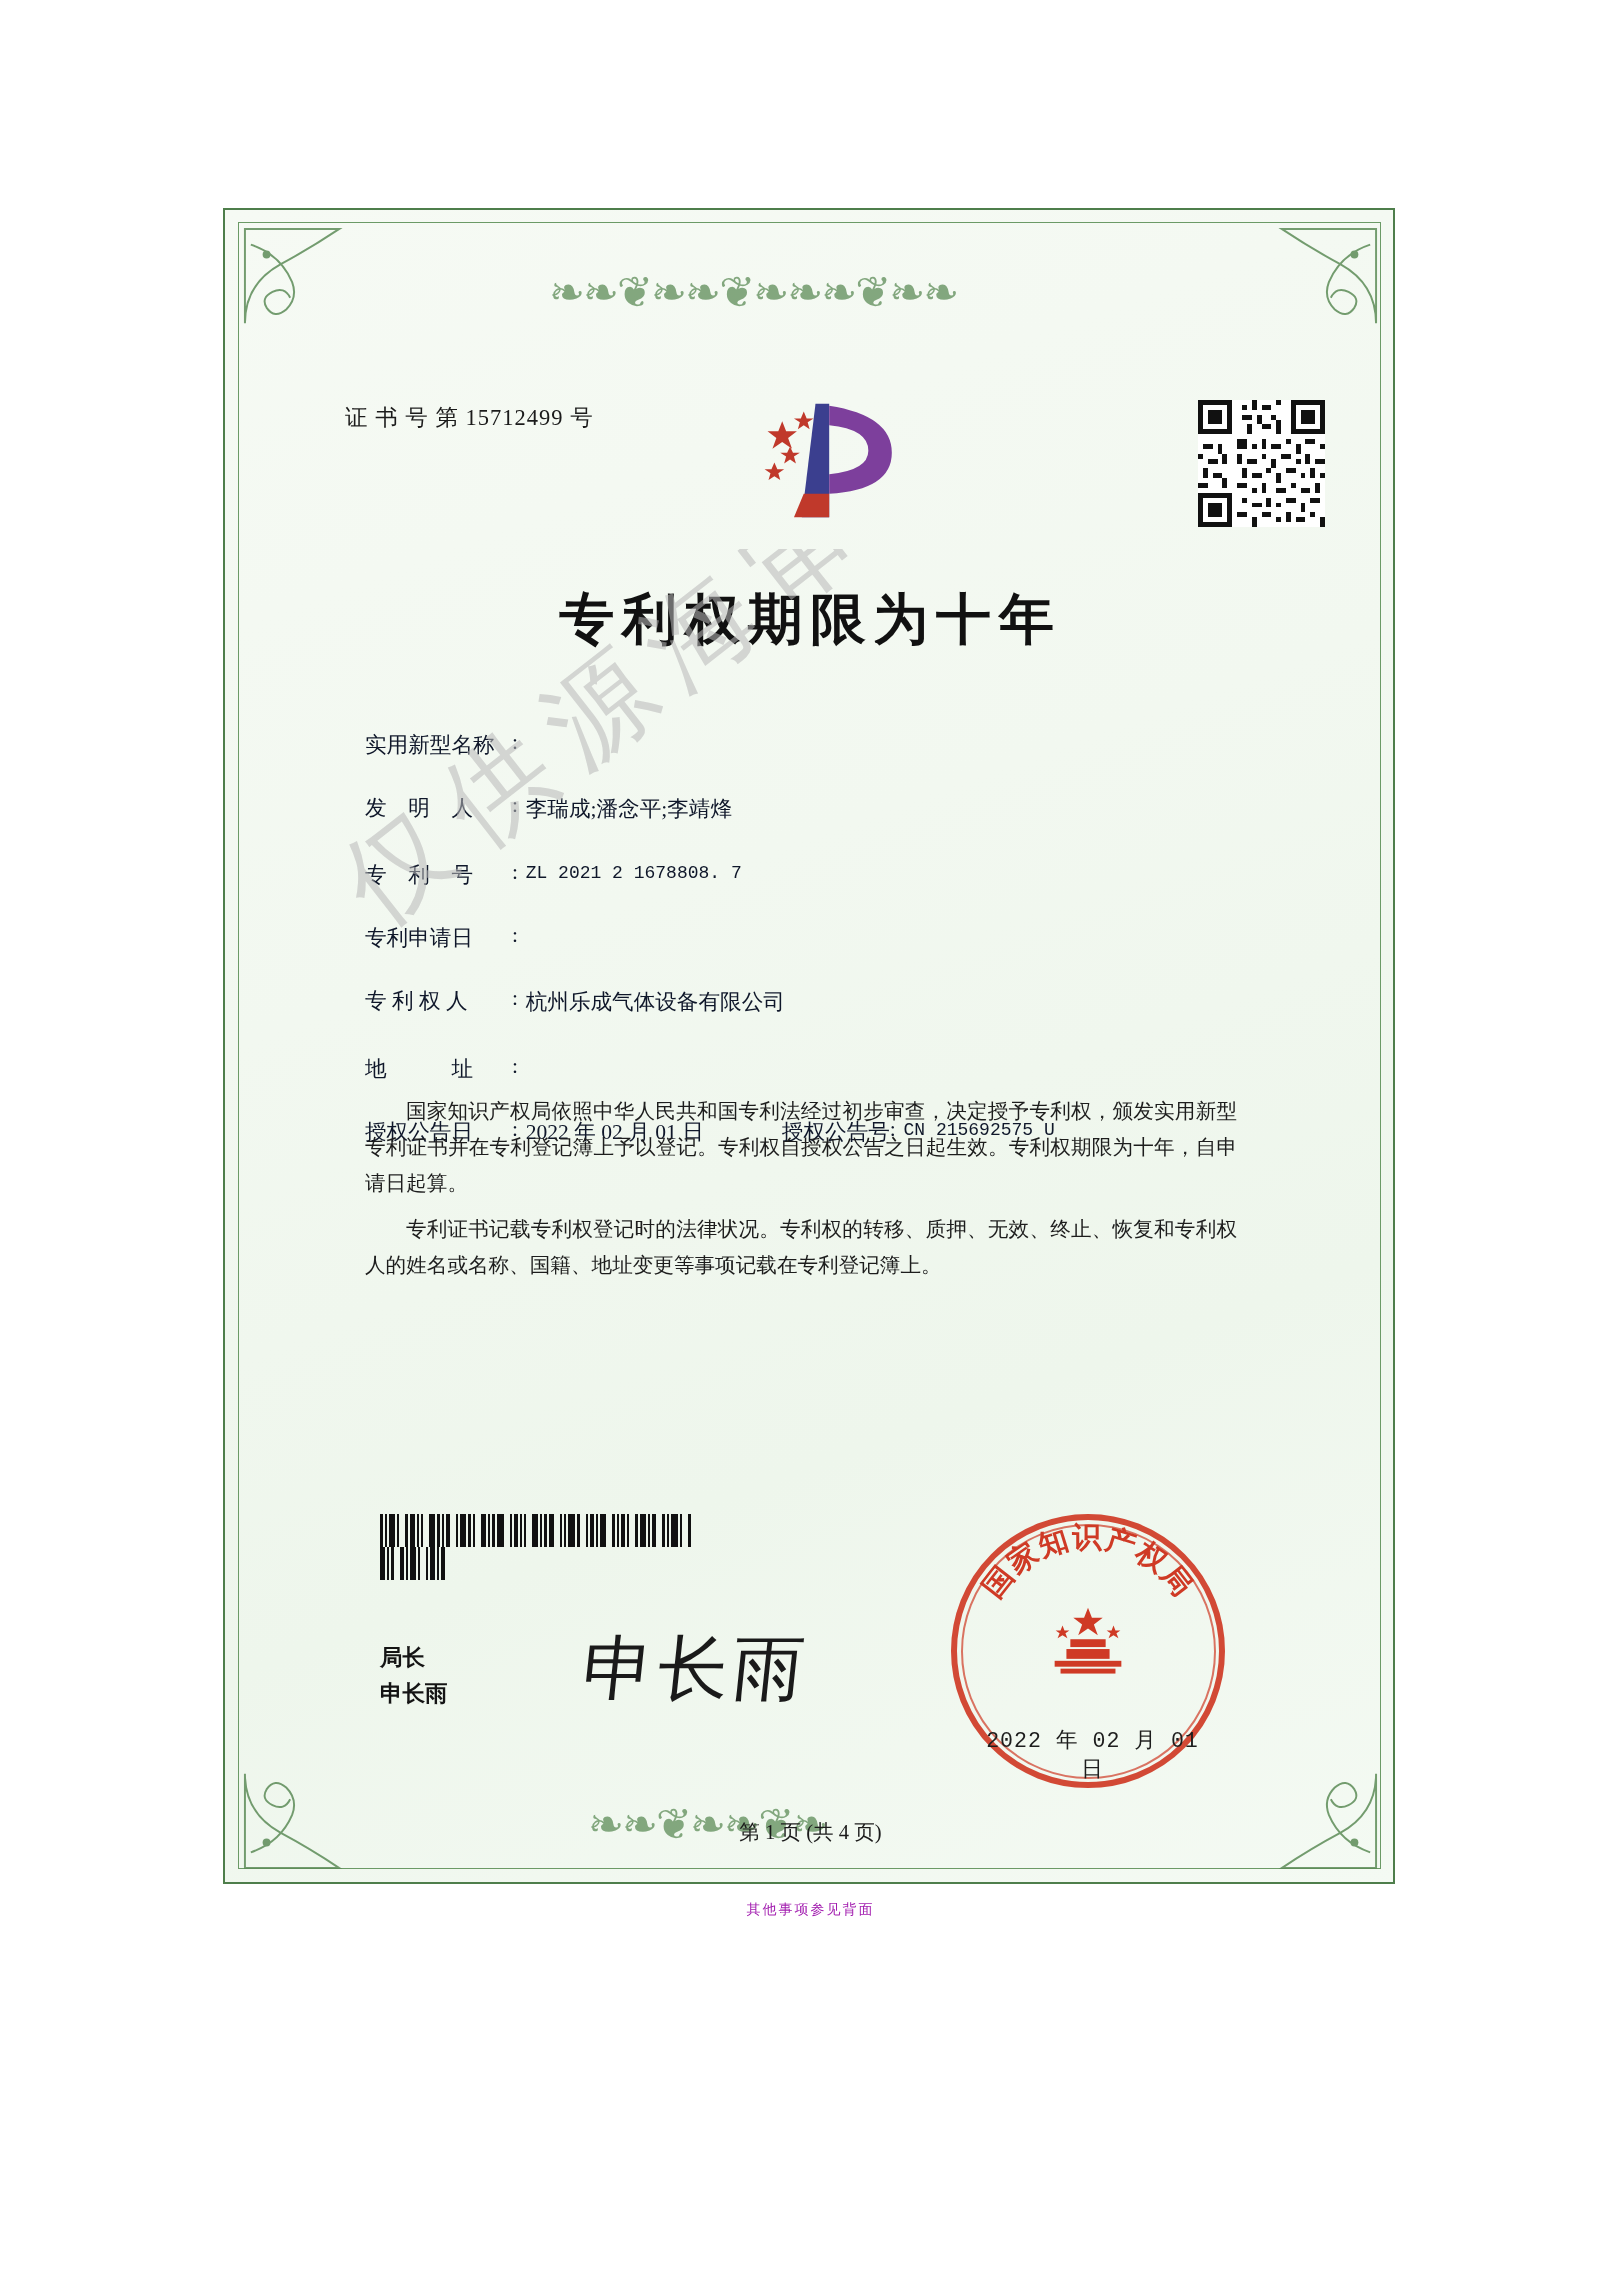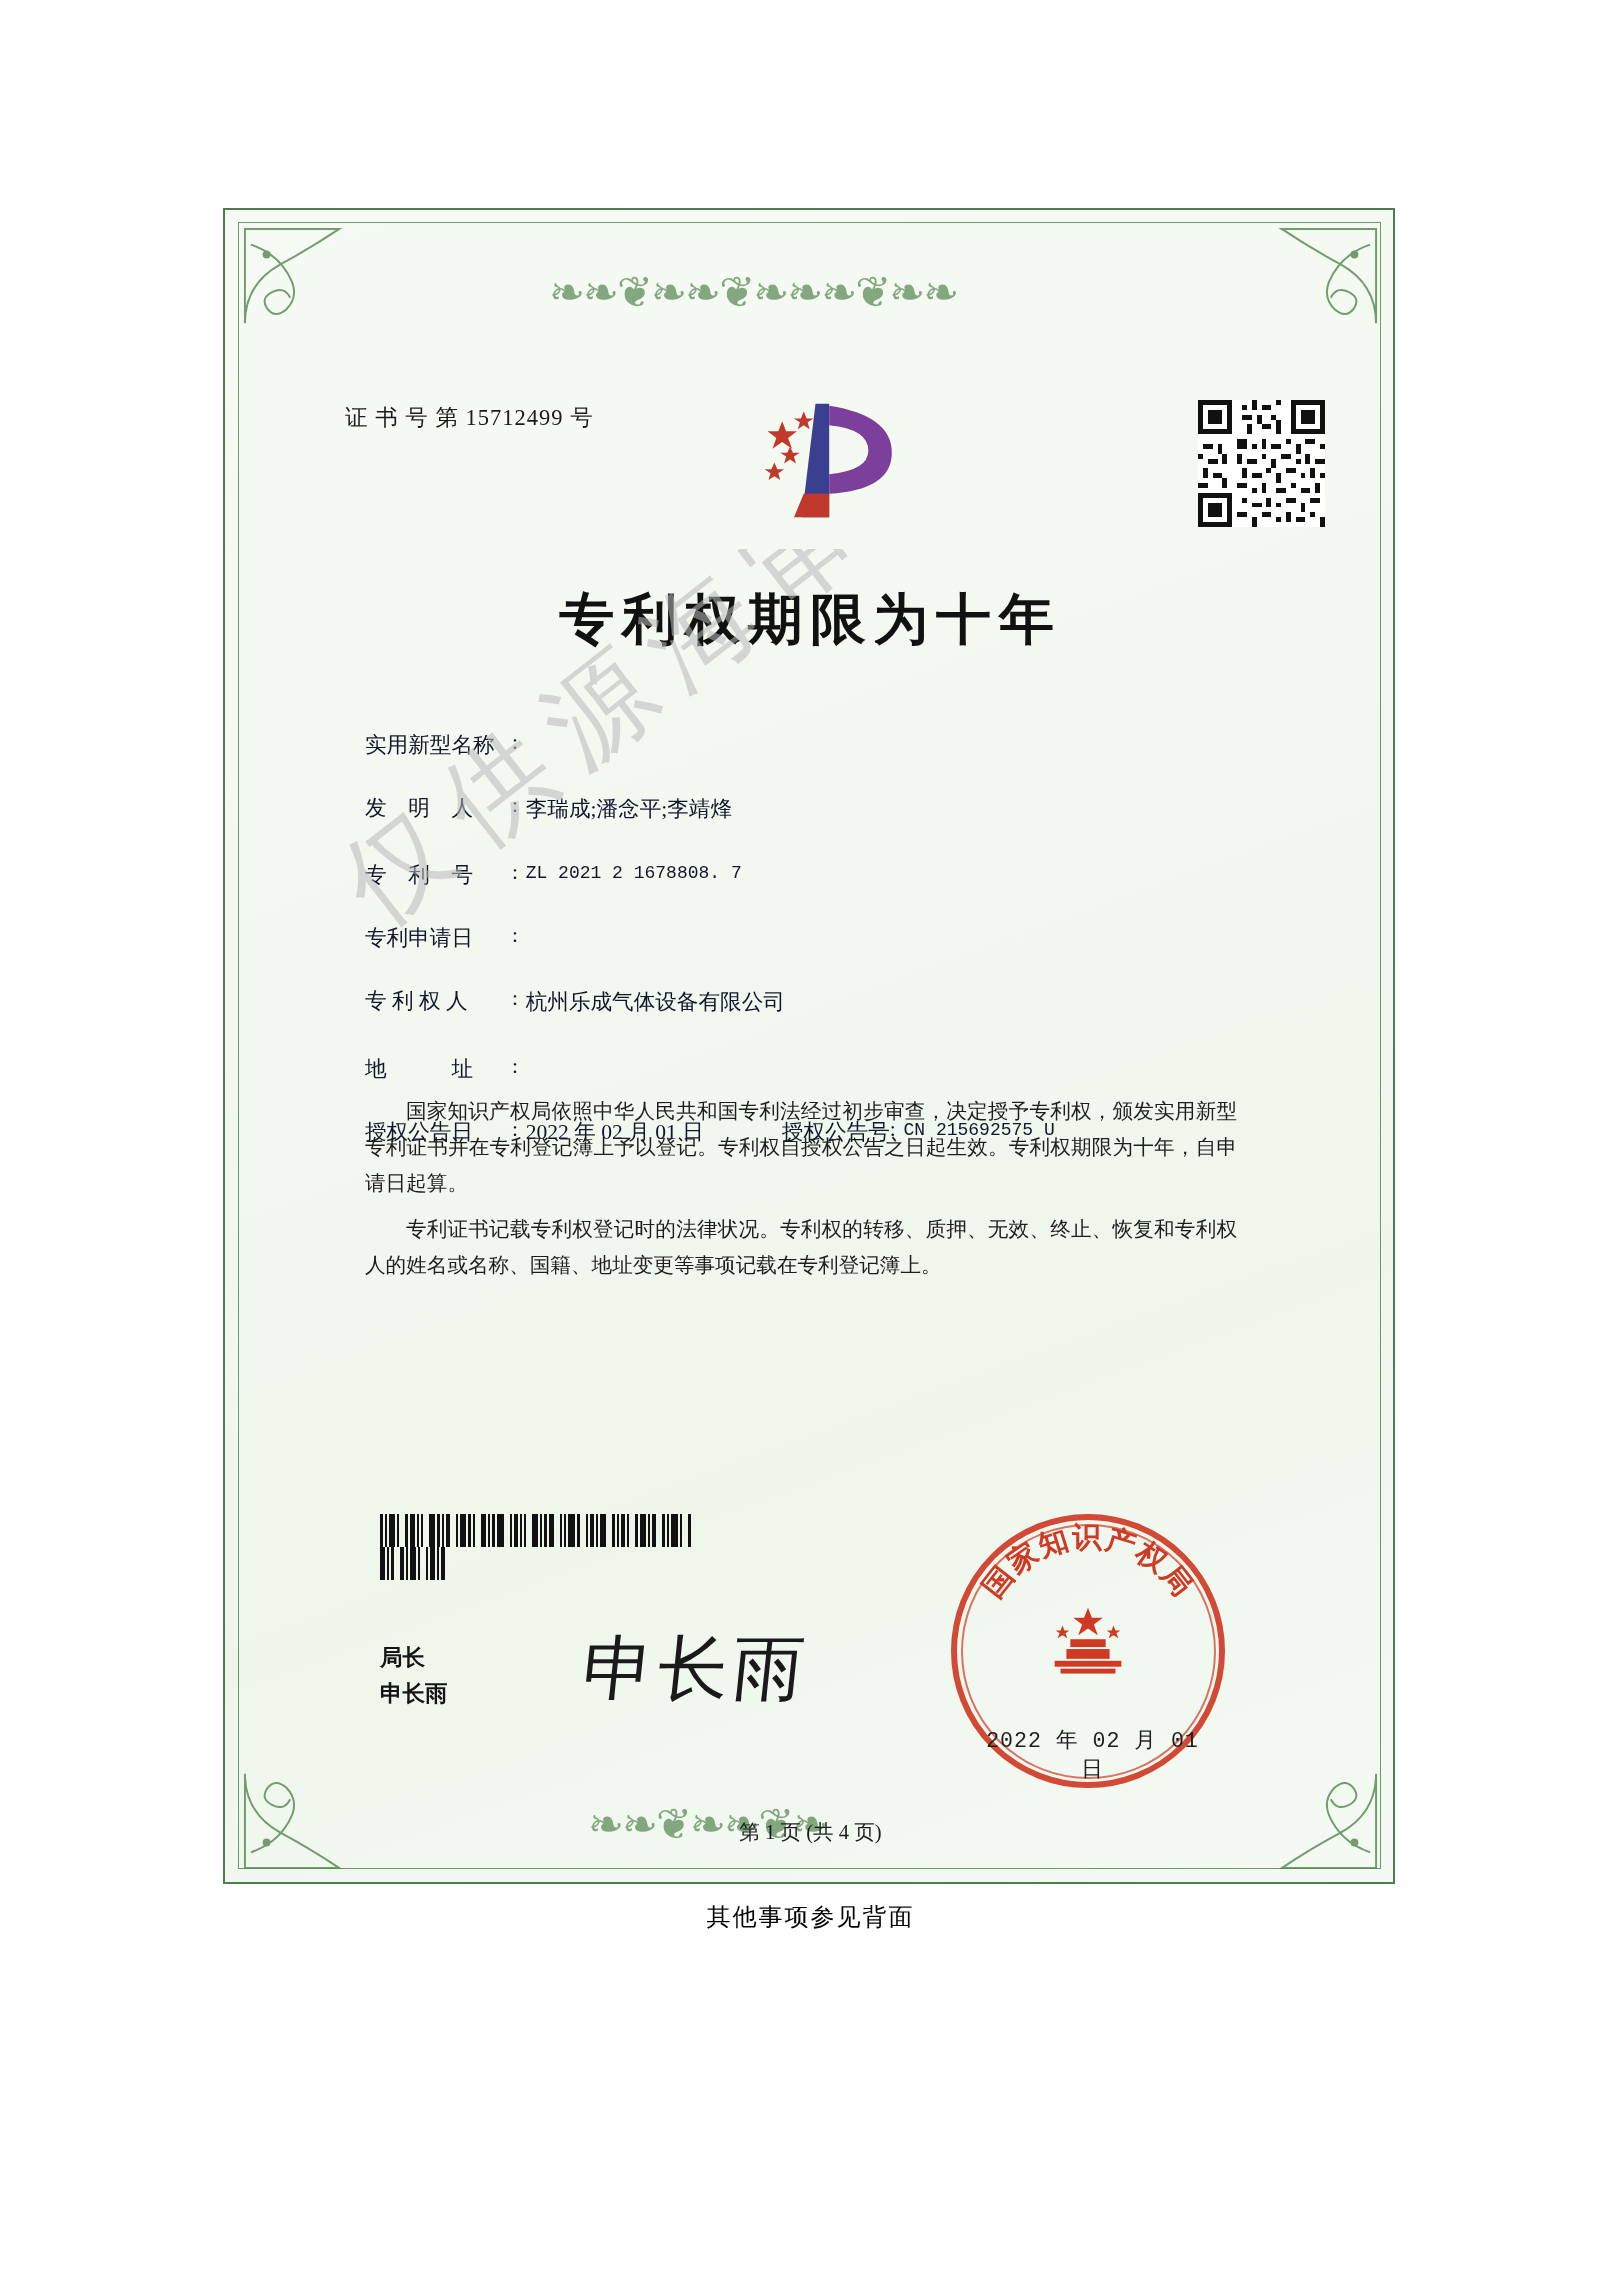--- a/index.html
+++ b/index.html
@@ -279,22 +279,22 @@
     text-align: center;
     font-size: 20.6px;
     color: #1a1a1a;
     font-family: "Liberation Serif", serif;
   }
   .footer-note {
     position: absolute;
     left: 0; right: 0;
     top: 1901px;
     text-align: center;
-    font-size: 24px;
-    color: #000000;
+    font-size: 14px;
+    color: #a21caf;
     font-family: "Liberation Serif", serif;
     letter-spacing: 2px;
   }
 
   
   .watermark {
     position: absolute;
     left: 225px;
     top: 549px;
     width: 1176px;

